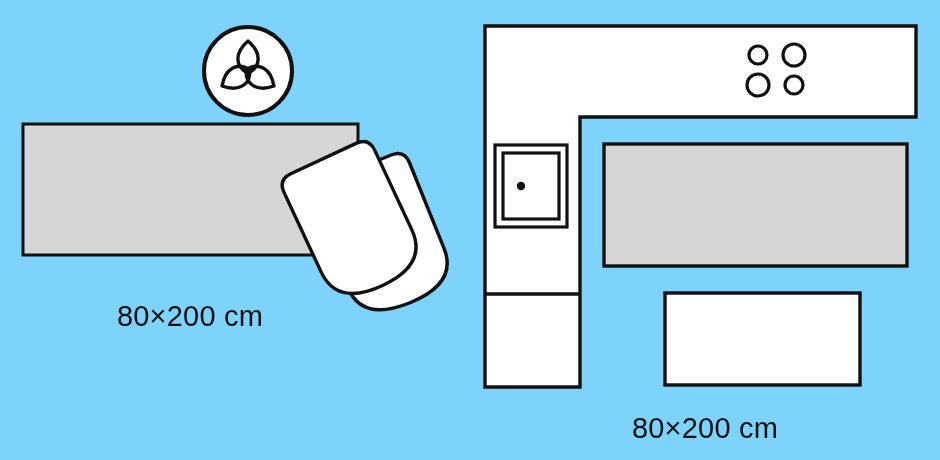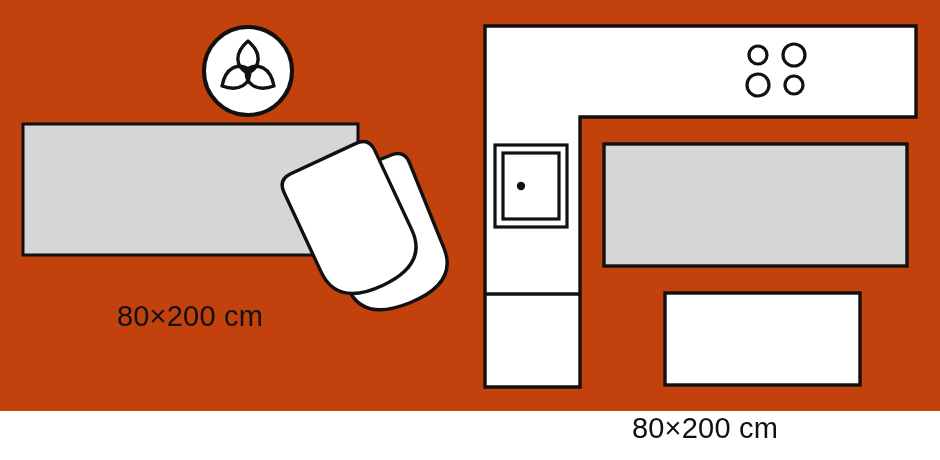--- a/index.html
+++ b/index.html
@@ -9,22 +9,22 @@
   }
   body {
     width: 940px;
     height: 460px;
     font-family: "Liberation Sans", sans-serif;
     overflow: hidden;
   }
   #plan-root {
     position: relative;
     width: 940px;
-    height: 411px;
-    background: #c2410c;
+    height: 460px;
+    background: #7dd3fc;
   }
   .panel {
     position: absolute;
     top: 0;
     height: 460px;
   }
   #panel-left  { left: 0;   width: 470px; }
   #panel-right { left: 470px; width: 470px; }
 
   .panel-svg {

